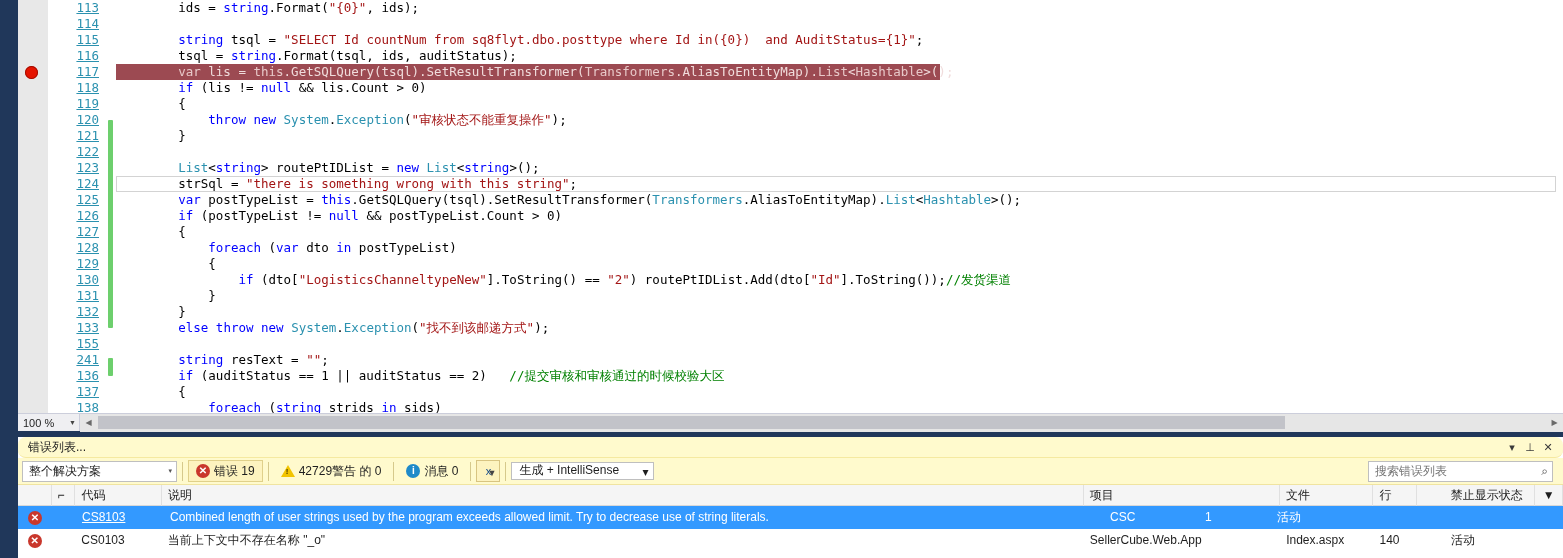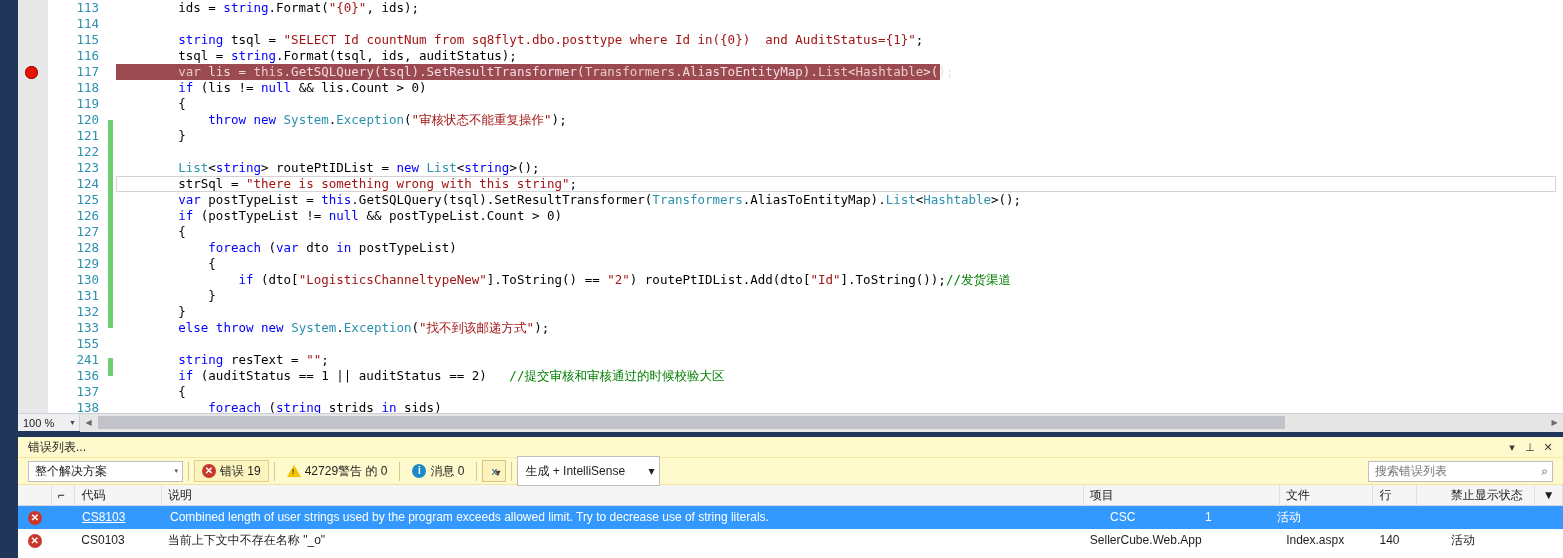--- a/index.html
+++ b/index.html
@@ -25,21 +25,21 @@
   }
   .chg {
     position: absolute; left: 0; width: 5px; background: #6dcf6d; border-radius: 1px;
   }
   .ed-nums {
     position: absolute; left: 30px; top: 0; width: 58px; height: 413px;
     text-align: right;
     font-family: "DejaVu Sans Mono", monospace;
     font-size: 12.5px; color: #2b91af;
   }
-  .ed-nums .ln { height: 16px; line-height: 16px; padding-right: 7px; }
+  .ed-nums .ln { height: 16px; line-height: 16px; padding-right: 7px; text-decoration: underline; }
   .ed-code {
     position: absolute; left: 98px; top: 0; right: 0; height: 413px;
     font-family: "DejaVu Sans Mono", monospace;
     font-size: 12.5px; color: #000000; white-space: pre;
   }
   .ed-code .cl { height: 16px; line-height: 16px; padding-left: 2px; }
   .ed-code .cl.hl { background: #9c4a52; color: #f0dcdc; width: 824px; }
   .ed-code .cl.hl .kw,.ed-code .cl.hl .ty,.ed-code .cl.hl .st,.ed-code .cl.hl .cm { color: #e8c9c9; }
   .kw { color: #0000ff; }
   .ty { color: #2b91af; }
@@ -80,32 +80,33 @@
   
   .errpanel {
     position: absolute; left: 18px; top: 437px; width: 1545px; height: 121px;
     background: #ffffff;
   }
   .err-title {
     height: 21px; background: #fffacd;
     display: flex; align-items: center; padding: 0 6px 0 10px;
     font-size: 12px; color: #1e1e1e;
     border-bottom: 1px solid #f5e9a0;
+    border-radius: 8px;
   }
   .err-title .ttl { flex: 1; }
   .err-title .tb { width: 18px; text-align: center; color: #3a3a3a; font-size: 11px; }
   .err-toolbar {
     height: 27px; background: #fffacd;
     display: flex; align-items: center; padding: 0 4px;
     border-bottom: 1px solid #f0e4a0;
   }
   .scope-sel {
     width: 155px; height: 21px; background: #ffffff; border: 1px solid #bfbfbf;
     display: flex; align-items: center; justify-content: space-between;
-    padding: 0 4px 0 6px; font-size: 12px; color: #1e1e1e; margin-left: 6px; gap: 18px;
+    padding: 0 4px 0 6px; font-size: 12px; color: #1e1e1e;  gap: 18px;
   }
   .scope-sel .arw { font-size: 7px; color: #555; }
   .tb-sep { width: 1px; height: 19px; background: #d6c98b; margin: 0 5px; }
   .cnt-btn {
     height: 22px; display: flex; align-items: center; gap: 4px;
     padding: 0 7px; font-size: 12px; color: #1e1e1e;
   }
   .cnt-btn.sel { background: #fdf3bf; border: 1px solid #e0d08a; }
   .ic-err { width: 14px; height: 14px; border-radius: 50%; background: #c9372c;
             color: #fff; font-size: 10px; font-weight: bold; display:flex;
@@ -119,22 +120,22 @@
              color: #fff; font-size: 10px; font-weight: bold; display:flex;
              align-items:center; justify-content:center; line-height:1; }
   .filter-btn {
     width: 24px; height: 22px; background: #fdf3bf; border: 1px solid #d8c481;
     display: flex; align-items: center; justify-content: center;
     font-size: 11px; color: #1b4f8a; position: relative;
   }
   .filter-btn .fx { font-size: 11px; color: #1b4f8a; }
   .filter-btn .fv { position:absolute; right:3px; bottom:3px; font-size:9px; color:#444; }
   .build-sel {
-    width: 143px; height: 30px; background: #ffffff; border: 1px solid #bfbfbf;
-    display: flex; align-items: center; justify-content: space-between;
+    width: 143px; height: 18px; background: #ffffff; border: 1px solid #bfbfbf;
+    display: flex; align-items: flex-end; justify-content: space-between;
     padding: 0 5px 0 7px; font-size: 12px; color: #1e1e1e;
   }
   .search-wrap { margin-left: auto; margin-right: 6px; padding-left: 27px; }
   .search-box {
     width: 185px; height: 21px; background: #ffffff; border: 1px solid #bfbfbf;
     display: flex; align-items: center; padding: 0 4px 0 6px;
   }
   .search-box input {
     flex: 1; border: none; outline: none; font-size: 12px; color: #7a7a7a;
     font-family: "Liberation Sans", sans-serif; background: transparent;

